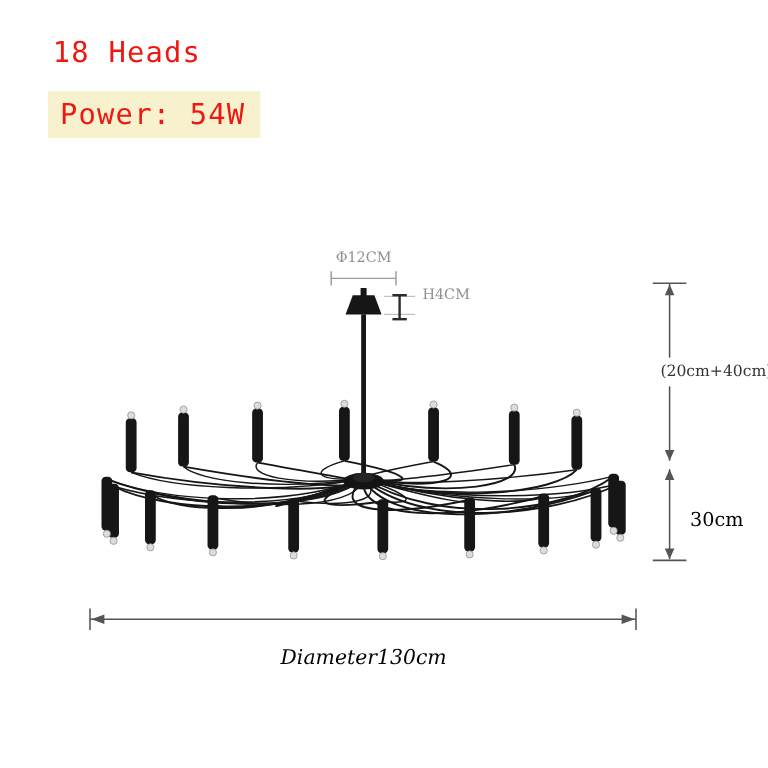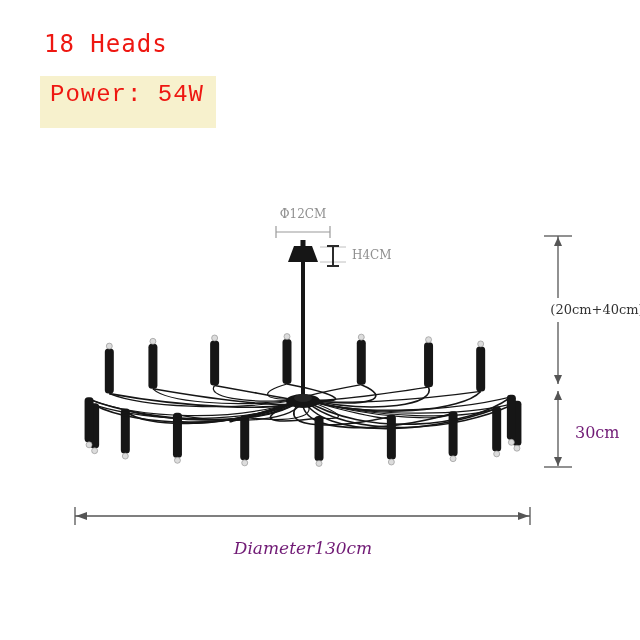--- a/index.html
+++ b/index.html
@@ -8,31 +8,30 @@
     font-family:"DejaVu Sans", sans-serif;overflow:hidden;
   }
   .abs{position:absolute;}
   .red-label{
     font-family:"DejaVu Sans Mono", monospace;
     color:var(--accent-red,#ee1711);
     font-size:24px;letter-spacing:1px;white-space:nowrap;
   }
   #power-label{
     background:var(--power-bg,#f7f1cd);
-    padding:5px 12px 20px 10px;
-    font-family:Liberation Mono, monospace;
+    padding:5px 12px 6px 10px;
   }
   .dim-gray{
     font-family:"DejaVu Serif", serif;
     color:var(--dim-gray,#8f8f8f);
     font-size:12px;white-space:nowrap;
   }
   .dim-dark{
     font-family:"DejaVu Serif", serif;
-    color:#701a75;font-size:15px;white-space:nowrap;
+    color:#000000;font-size:15px;white-space:nowrap;
   }
   #rod-length-label{font-size:13px;color:#333;}
   #diameter-label{font-size:17px;}
   #height-label{font-size:16px;}
   .center-x{transform:translateX(-50%);}
   svg{display:block;}
 </style>
 </head>
 <body>
 
@@ -159,19 +158,19 @@
     <polygon points="518,512 518,520 529,516" stroke="none"></polygon>
   </g>
 </svg>
 
 <div class="abs red-label" id="heads-label" style="left:44px;top:30px;">18 Heads</div>
 
 <div class="abs red-label" id="power-label" style="left:40px;top:76px;">Power: 54W</div>
 
 <div class="abs dim-gray center-x" id="phi-label" style="left:303px;top:207px;">Φ12CM</div>
 
-<div class="abs dim-gray" id="h4-label" style="left:352px;top:248px;">H4CM</div>
+<div class="abs dim-gray" id="h4-label" style="left:352px;top:238px;">H4CM</div>
 
 <div class="abs dim-dark center-x" id="rod-length-label" style="left:597px;top:302px;">(20cm+40cm)</div>
 
 <div class="abs dim-dark" id="height-label" style="left:575px;top:423px;">30cm</div>
 
 <div class="abs dim-dark center-x" id="diameter-label" style="left:303px;top:538px;font-style:italic;">Diameter130cm</div>
 
 </body></html>

